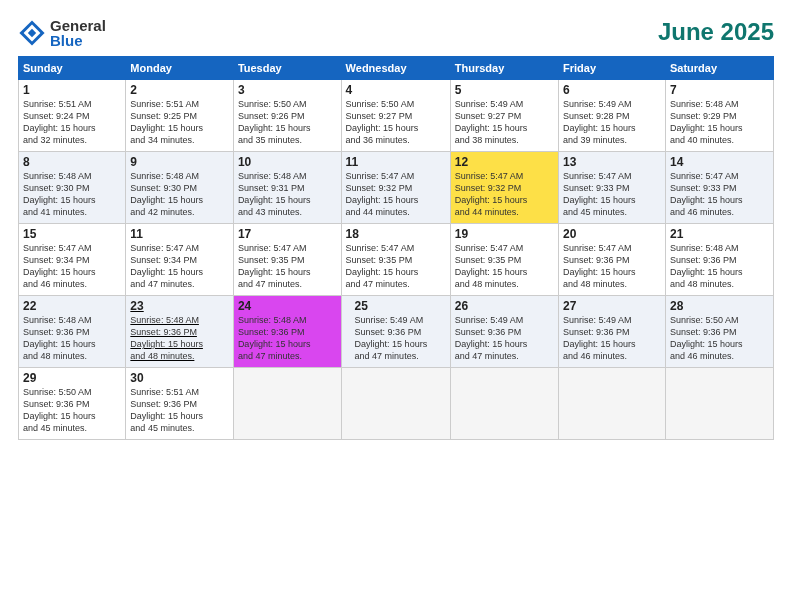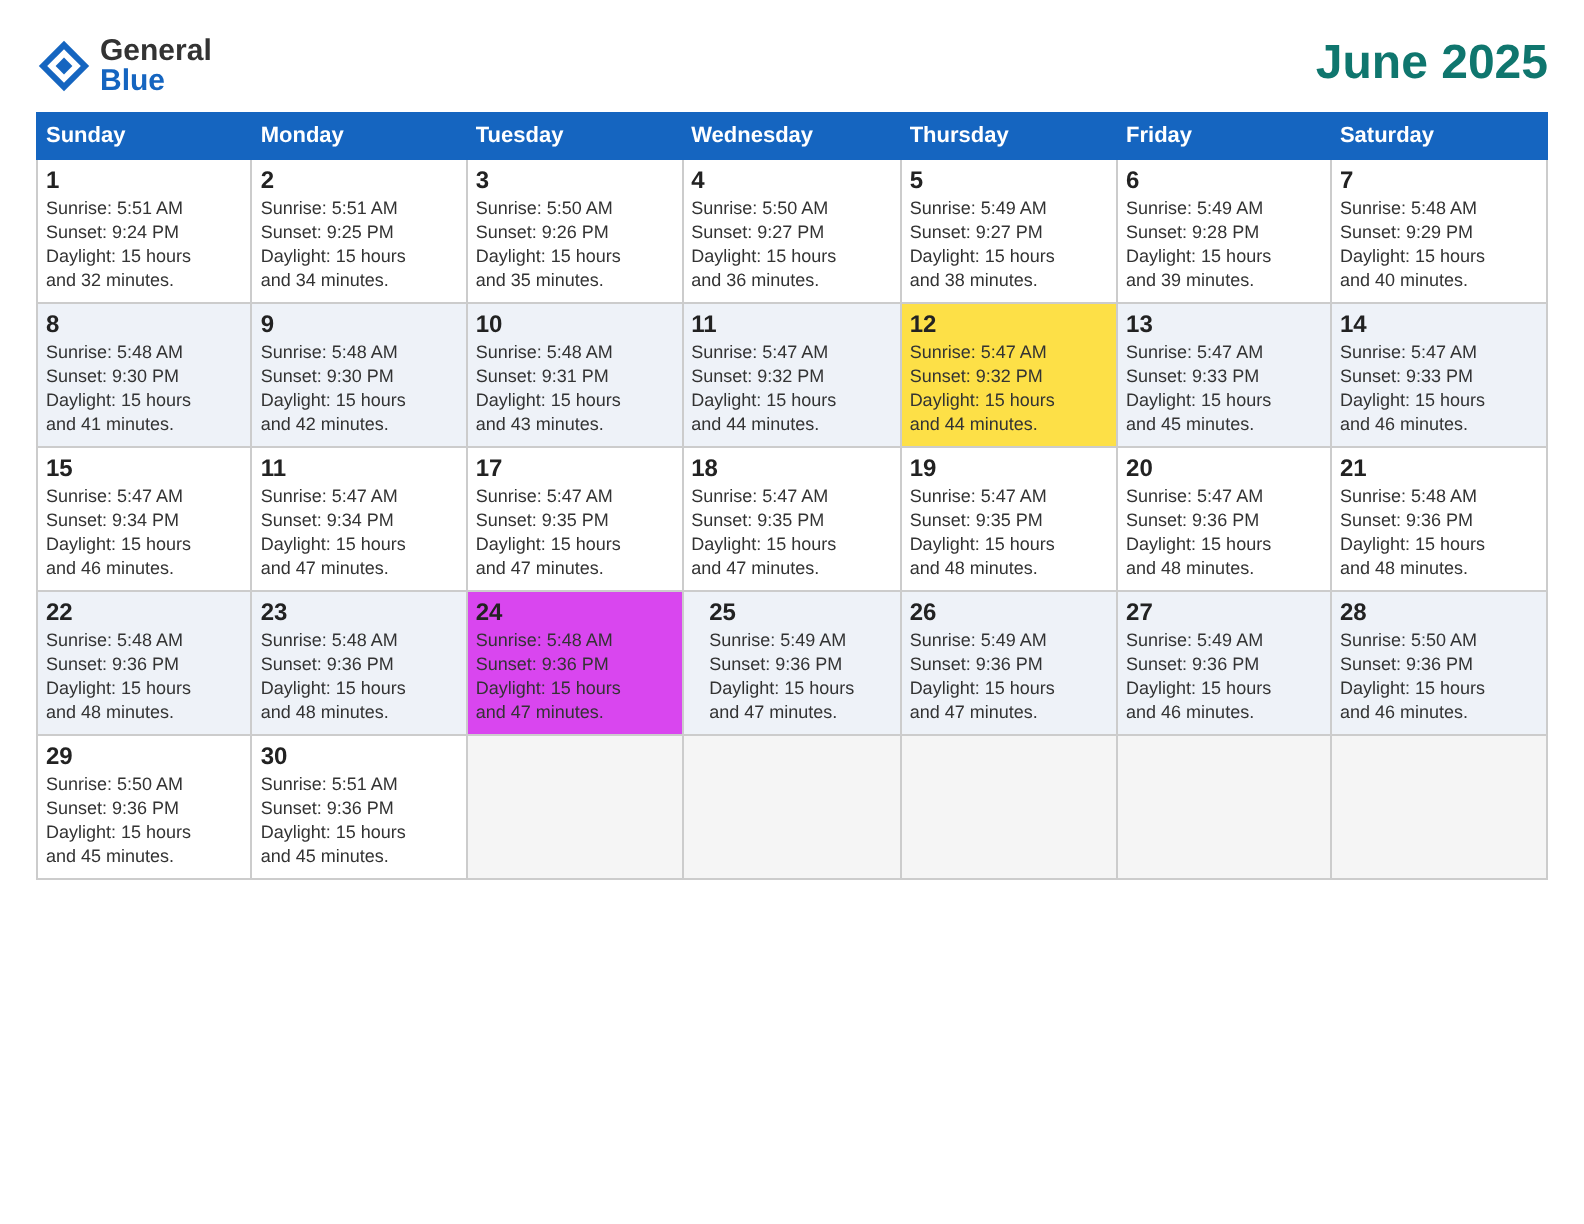--- a/index.html
+++ b/index.html
@@ -285,21 +285,21 @@
           </td>
         </tr>
         <tr>
           <td style="background: rgb(238, 242, 248); margin-left: 13px;">
             <span class="day-num">22</span>
             <div class="day-info" style="white-space: pre-line;">Sunrise: 5:48 AM
 Sunset: 9:36 PM
 Daylight: 15 hours
 and 48 minutes.</div>
           </td>
-          <td style="background: rgb(238, 242, 248);">
+          <td style="background: rgb(238, 242, 248); text-decoration: underline;">
             <span class="day-num">23</span>
             <div class="day-info" style="white-space: pre-line;">Sunrise: 5:48 AM
 Sunset: 9:36 PM
 Daylight: 15 hours
 and 48 minutes.</div>
           </td>
           <td style="background: #d946ef;">
             <span class="day-num">24</span>
             <div class="day-info" style="white-space: pre-line;">Sunrise: 5:48 AM
 Sunset: 9:36 PM

